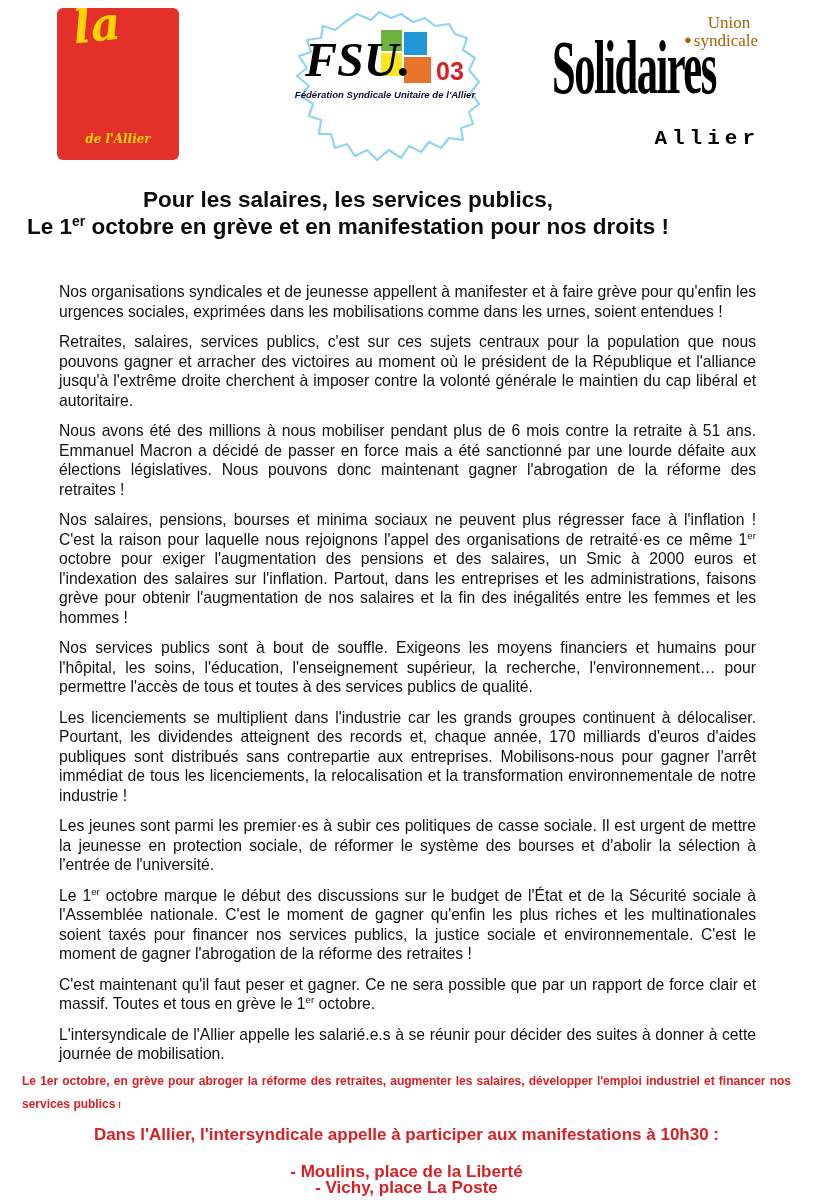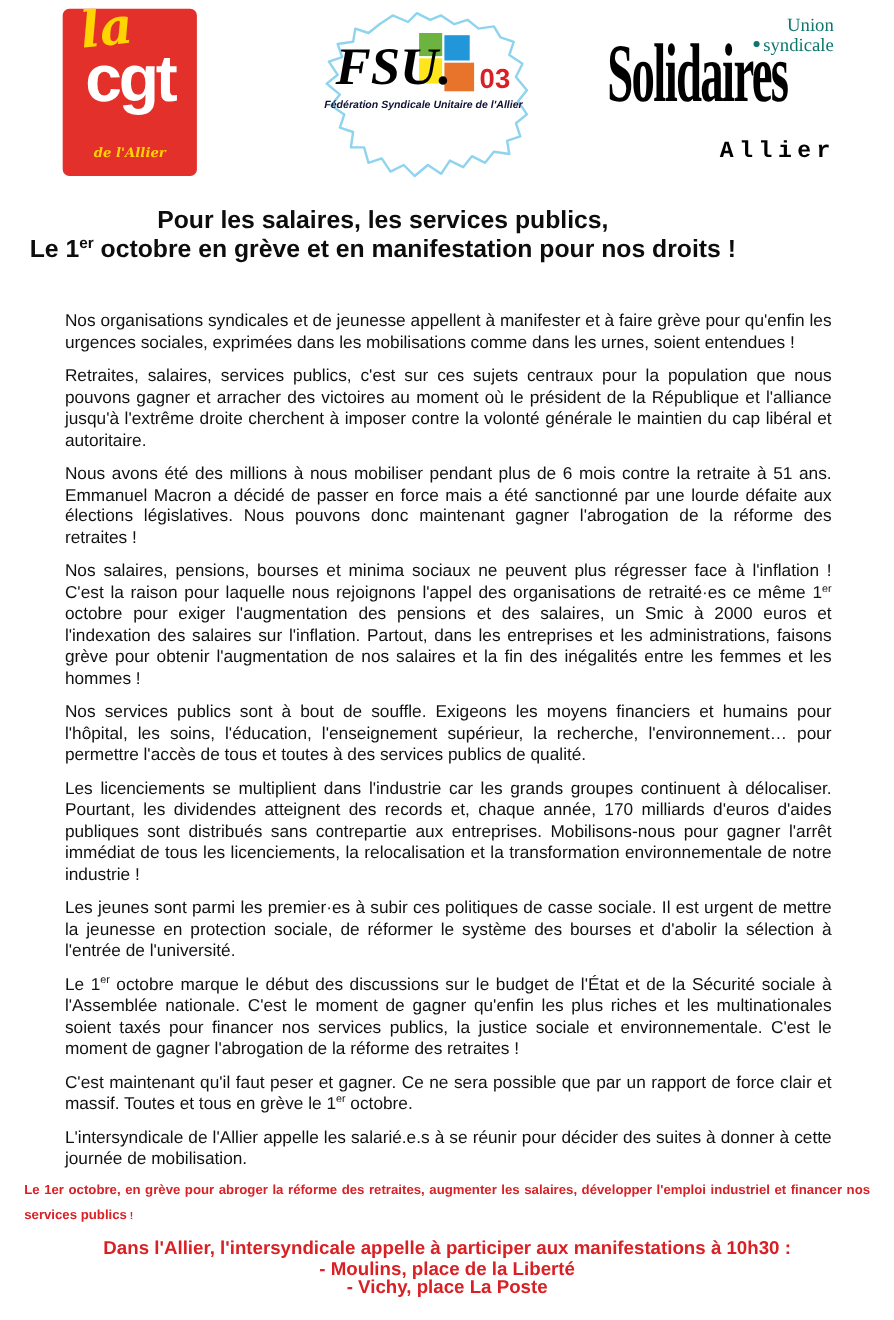--- a/index.html
+++ b/index.html
@@ -35,22 +35,22 @@
   .cgt-sub {
     position: absolute; bottom: 14px; left: 0; width: 100%;
     text-align: center; font-weight: bold; font-size: 12px; color: #ffd400;
     font-family: "DejaVu Serif", serif; font-style: italic;
   }
 
   .fsu-logo { position: absolute; left: 283px; top: 6px; width: 205px; height: 160px; }
 
   .solidaires-logo { position: absolute; left: 552px; top: 14px; width: 210px; height: 136px; }
   .sol-union {
-    position: absolute; top: 0; right: 4px; text-align: right;
-    font-family: "Liberation Serif", serif; font-size: 17px; line-height: 1.05; color: #0f766e;
+    position: absolute; top: 0; right: 4px; text-align: center;
+    font-family: "Liberation Serif", serif; font-size: 17px; line-height: 1.05; color: #a16207;
   }
   .sol-union .u1 { margin-left: 16px; display: block; }
   .sol-union .dot { font-size: 13px; vertical-align: 2px; margin-right: 2px; }
   .sol-name {
     position: absolute; top: 16px; left: 0;
     font-family: "Liberation Serif", serif; font-weight: bold; font-size: 56px;
     letter-spacing: -2px; color: #000; white-space: nowrap;
     transform: scale(0.76, 1.35); transform-origin: left top; line-height: 1;
   }
   .sol-sub {
@@ -75,33 +75,32 @@
   }
   sup { font-size: 0.62em; line-height: 0; vertical-align: super; }
   .small-mark { font-size: 0.78em; }
 
   
   .footer-calls { position: absolute; top: 1070px; left: 0; width: 813px; color: #d92025; font-weight: bold; }
   .call1 {
     margin: 0 22px; font-size: 12px; line-height: 23px; text-align: justify;
   }
   .call2 { margin-top: 10px; text-align: center; font-size: 17px; line-height: 16.5px; }
-  .call2-heading { margin-bottom: 2px; }
+  .call2-heading { margin-bottom: 20px; }
   .loc { line-height: 16px; }
 </style>
 </head>
 <body>
 
 <div class="page">
 
   <div class="header">
 
     <div class="cgt-logo">
       <div class="cgt-la">la</div>
-      <div class="cgt-word">cgt</div>
       <div class="cgt-sub">de l'Allier</div>
     </div>
 
     <div class="fsu-logo">
       <svg width="205" height="160" viewBox="0 0 205 160">
         <path d="M62,16 L74,8 L88,14 L96,6 L108,12 L118,8 L130,16 L142,12 L152,20 L166,18 L172,28 L184,32 L180,44 L192,52 L186,64 L196,76 L188,86 L196,98 L186,106 L190,118 L178,122 L180,134 L166,132 L158,142 L146,136 L138,146 L126,140 L118,152 L106,144 L94,154 L84,144 L72,150 L64,138 L52,142 L48,128 L36,128 L38,114 L26,110 L30,98 L18,90 L26,80 L14,70 L24,62 L16,50 L28,46 L24,34 L38,32 L40,20 L52,24 Z" fill="#ffffff" stroke="#8fd4ef" stroke-width="2.2" stroke-linejoin="round"></path>
         <rect x="98" y="24" width="21" height="21" fill="#6db33f"></rect>
         <rect x="121" y="26" width="23" height="23" fill="#2196d8"></rect>
         <rect x="98" y="47" width="21" height="23" fill="#ffe61c"></rect>
         <rect x="121" y="51" width="27" height="26" fill="#e8742c"></rect>

